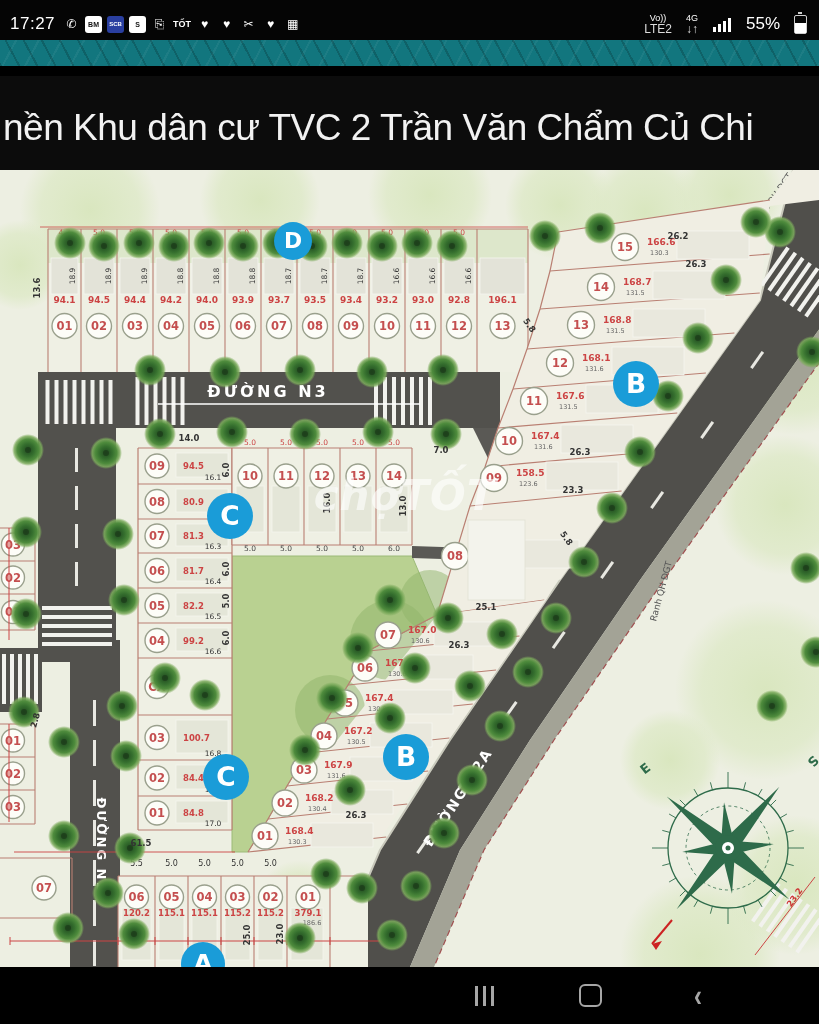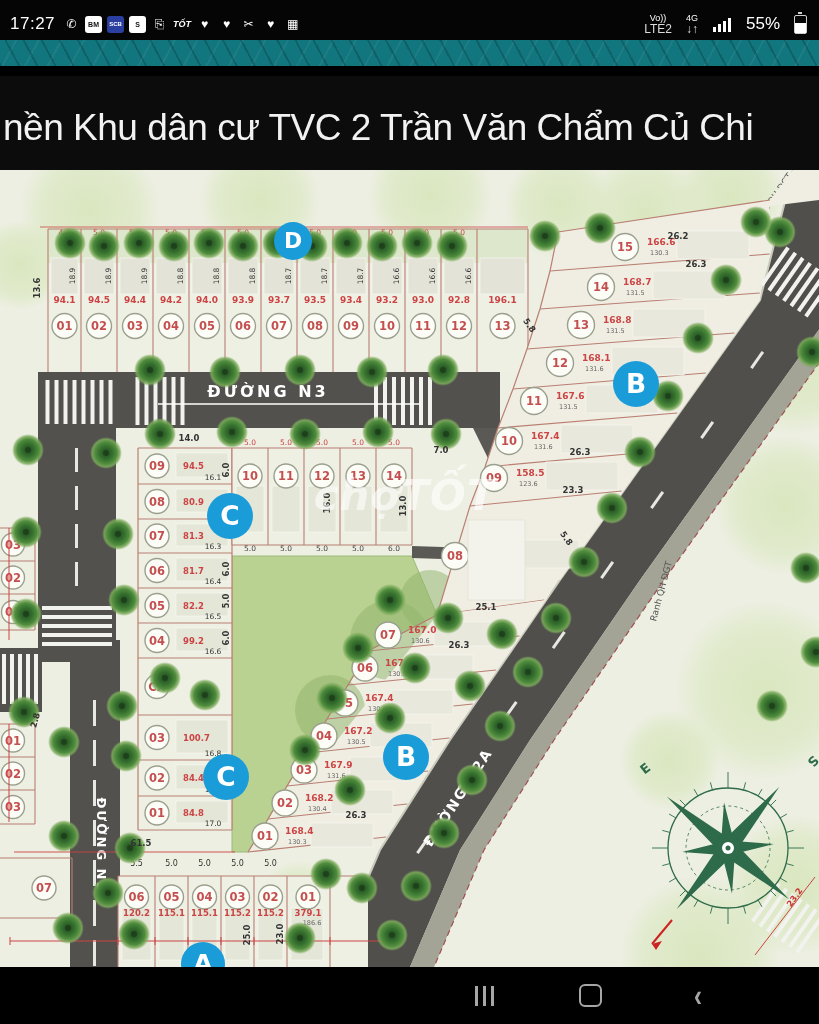--- a/index.html
+++ b/index.html
@@ -6,21 +6,21 @@
   body{width:819px;height:1024px;position:relative;overflow:hidden;
        font-family:"Liberation Sans","DejaVu Sans",sans-serif;}
   .statusbar{position:absolute;left:0;top:0;width:819px;height:48px;background:#050505;
     display:flex;align-items:center;color:#fff;}
   .sb-time{font-size:17px;margin-left:10px;margin-right:8px;letter-spacing:.5px;}
   .sicons{display:flex;align-items:center;gap:5px;}
   .sicon{width:17px;height:17px;display:flex;align-items:center;justify-content:center;
     font-size:12px;color:#fff;}
   .sicon.box{background:#fff;color:#111;border-radius:3px;font-size:7px;font-weight:bold;}
   .sicon.scb{background:#2a3fa0;color:#fff;border-radius:3px;font-size:6px;font-weight:bold;}
-  .sicon.txt{width:auto;font-size:9px;font-style:italic;font-weight:bold;}
+  .sicon.txt{width:auto;font-size:9px;font-weight:bold;}
   .sb-right{margin-left:auto;display:flex;align-items:center;gap:14px;margin-right:12px;}
   .stack{display:flex;flex-direction:column;align-items:center;line-height:1;}
   .stack .a{font-size:9px;} .stack .b{font-size:12px;color:#ddd;}
   .pct{font-size:17px;}
   .batt{width:11px;height:17px;border:1.5px solid #cfcfcf;border-radius:2px;position:relative;}
   .batt:before{content:"";position:absolute;top:-4px;left:2.5px;width:4px;height:2px;background:#cfcfcf;}
   .batt i{position:absolute;bottom:0;left:0;right:0;height:55%;background:#fff;}
   .teal{position:absolute;left:0;top:40px;width:819px;height:26px;background:#12767e;
     background-image:repeating-linear-gradient(62deg,rgba(0,0,0,.18) 0 2px,transparent 2px 16px),
     repeating-linear-gradient(-62deg,rgba(255,255,255,.05) 0 2px,transparent 2px 20px);}

